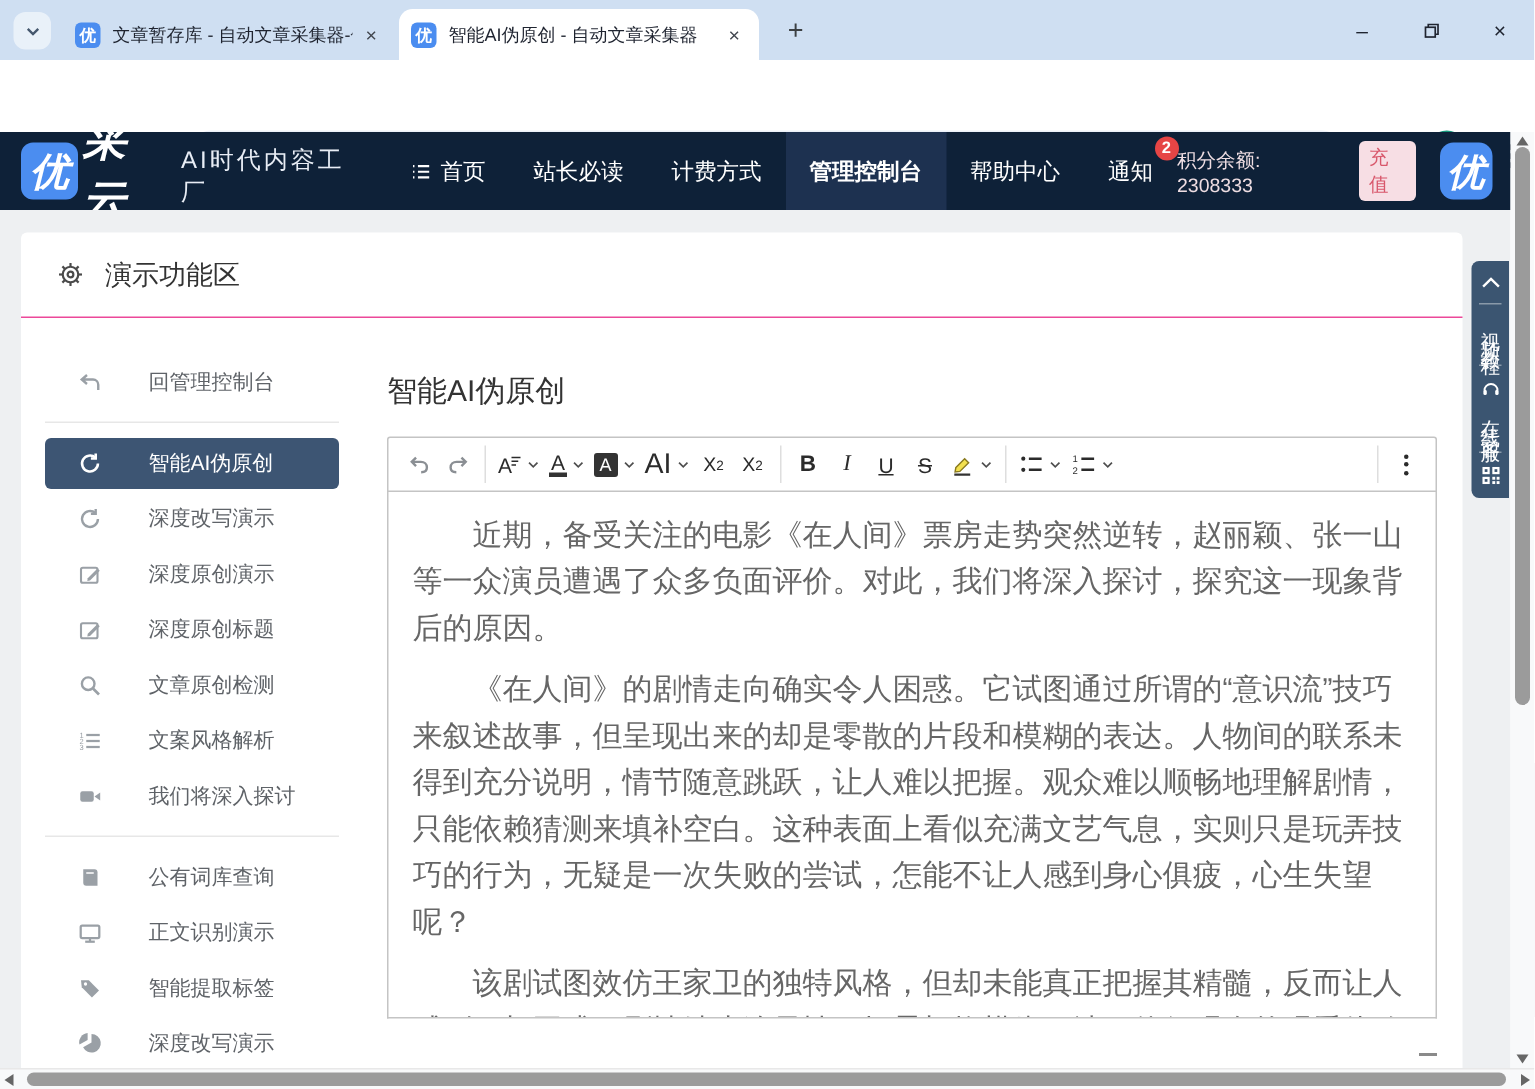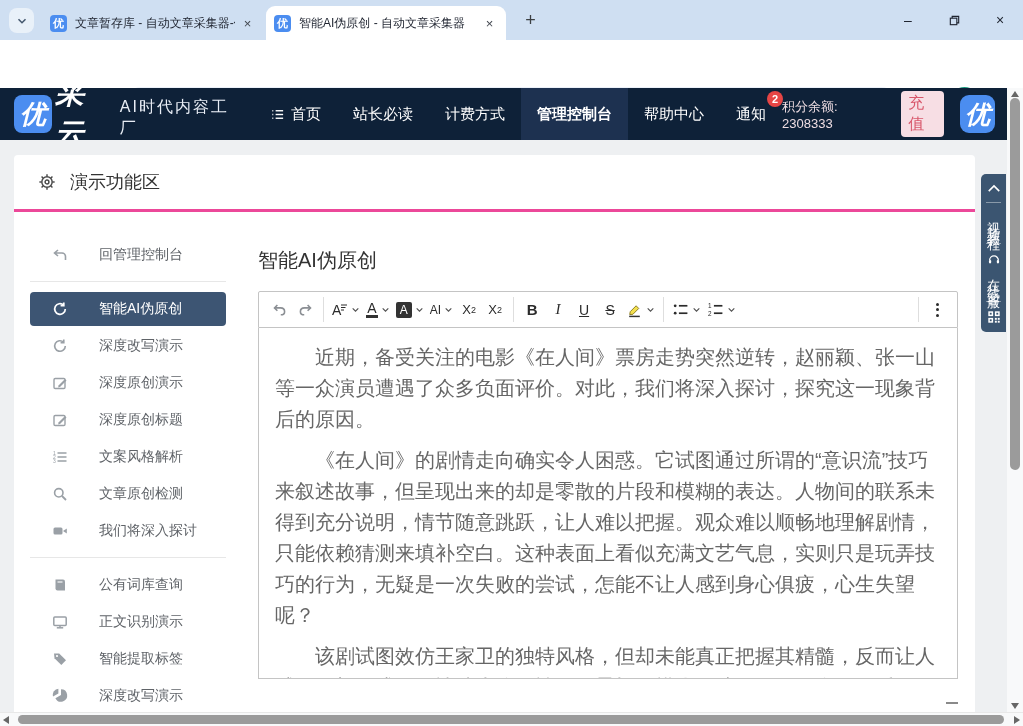--- a/index.html
+++ b/index.html
@@ -36,27 +36,27 @@
   .site-header { position:absolute; top:88px; left:0; width:1007px; height:52px; background:#0e2138; display:flex; align-items:center; color:#fff; }
   .logo-badge { width:38px; height:38px; margin-left:14px; background:#4b8df0; border-radius:8px; font-size:26px; font-weight:bold; font-style:italic; flex:none; }
   .logo-name { font-size:29px; font-weight:bold; font-style:italic; margin-left:3px; letter-spacing:1px; }
   .tagline { font-size:16px; margin-left:9px; margin-top:8px; letter-spacing:2px; color:#e8edf5; }
   .main-nav { display:flex; height:52px; margin-left:16px; }
   .nav-item { padding:0 16px; display:flex; align-items:center; gap:6px; font-size:15px; position:relative; cursor:pointer; white-space:nowrap; }
   .nav-item.active { background:#1d3150; font-weight:bold; }
   .notif-badge { position:absolute; top:3px; right:-1px; min-width:16px; height:16px; border-radius:8px; background:#e64545; color:#fff; font-size:11px; font-weight:bold; }
   .header-right { margin-left:auto; display:flex; align-items:center; margin-right:12px; }
   .credits { font-size:13px; color:#eedde2; }
-  .recharge { background:#f7dee4; color:#d8576b; font-size:16px; padding:2px 7px; border-radius:4px; margin-left:19px; cursor:pointer; }
+  .recharge { background:#f7dee4; color:#d8576b; font-size:13px; padding:2px 7px; border-radius:4px; margin-left:19px; cursor:pointer; }
   .hdr-avatar { width:38px; height:38px; background:#4b8df0; border-radius:9px; font-size:25px; font-weight:bold; font-style:italic; margin-left:16px; position:relative; cursor:pointer; }
 
   
   .page-bg { position:absolute; top:140px; left:0; width:1007px; height:572px; background:#eef0f2; }
   .card { position:absolute; left:14px; top:155px; width:961px; height:557px; background:#fff; border-radius:4px 4px 0 0; }
-  .card-header { height:57px; display:flex; align-items:center; padding-left:24px; gap:14px; border-bottom:3px solid #ec4899; color:#444; }
+  .card-header { height:57px; display:flex; align-items:center; padding-left:24px; gap:14px; border-bottom:1px solid #ec4899; color:#444; }
   .section-title { font-size:18px; color:#333; }
 
   
   .sidebar { position:absolute; left:16px; top:83px; width:196px; }
   .side-item { height:34px; display:flex; align-items:center; gap:31px; padding-left:22px; font-size:14px; color:#5f6368; border-radius:4px; margin-bottom:3px; cursor:pointer; }
   .side-item .si { color:#9aa0a6; flex:none; }
   .side-item.active { background:#3d5573; color:#fff; }
   .side-item.active .si { color:#fff; }
   .side-divider { height:1px; background:#e7e7e7; margin:9px 0 10px 0; }
 
@@ -270,42 +270,42 @@
       </div>
       <div class="side-item">
         <svg class="si" width="16" height="16" viewBox="0 0 16 16">
             <rect x="2" y="3.5" width="11" height="10" rx="1.2" fill="none" stroke="currentColor" stroke-width="1.4"></rect>
             <path d="M6.5 10.5 L13 4 L14.5 5.5 L8 12 L6.2 12.4 Z" fill="currentColor" stroke="none"></path>
           </svg>
         <span>深度原创标题</span>
       </div>
       <div class="side-item">
         <svg class="si" width="16" height="16" viewBox="0 0 16 16">
+            <circle cx="6.8" cy="6.8" r="4.2" fill="none" stroke="currentColor" stroke-width="1.6"></circle>
+            <line x1="10" y1="10" x2="14" y2="14" stroke="currentColor" stroke-width="1.8"></line>
+          </svg>
+        <span>文章原创检测</span>
+      </div>
+      <div class="side-item">
+        <svg class="si" width="16" height="16" viewBox="0 0 16 16">
             <g stroke="currentColor" stroke-width="1.5">
               <line x1="5.5" y1="4" x2="14.5" y2="4"></line>
               <line x1="5.5" y1="8" x2="14.5" y2="8"></line>
               <line x1="5.5" y1="12" x2="14.5" y2="12"></line>
             </g>
             <g fill="currentColor" font-size="5" font-family="inherit">
               <text x="1" y="5.8">1</text>
               <text x="1" y="10">2</text>
               <text x="1" y="14.2">3</text>
             </g>
           </svg>
         <span>文案风格解析</span>
       </div>
       <div class="side-item">
         <svg class="si" width="16" height="16" viewBox="0 0 16 16">
-            <circle cx="6.8" cy="6.8" r="4.2" fill="none" stroke="currentColor" stroke-width="1.6"></circle>
-            <line x1="10" y1="10" x2="14" y2="14" stroke="currentColor" stroke-width="1.8"></line>
-          </svg>
-        <span>文章原创检测</span>
-      </div>
-      <div class="side-item">
-        <svg class="si" width="16" height="16" viewBox="0 0 16 16">
             <rect x="1.5" y="4.5" width="9" height="7" rx="1.5" fill="currentColor"></rect>
             <path d="M11 8 L14.8 5.4 V10.6 Z" fill="currentColor"></path>
           </svg>
         <span>我们将深入探讨</span>
       </div>
 
       <div class="side-divider"></div>
 
       <div class="side-item">
         <svg class="si" width="16" height="16" viewBox="0 0 16 16">
@@ -375,21 +375,21 @@
               <polyline points="3,6 8,11 13,6" fill="none" stroke="currentColor" stroke-width="2"></polyline>
             </svg>
         </div>
         <div class="tb-btn">
           <span class="fontbg-a">A</span>
           <svg class="tb-caret" width="9" height="9" viewBox="0 0 16 16">
               <polyline points="3,6 8,11 13,6" fill="none" stroke="currentColor" stroke-width="2"></polyline>
             </svg>
         </div>
         <div class="tb-btn">
-          <span style="font-size:12px;">AI</span>
+          <span style="font-size:19px;">AI</span>
           <svg class="tb-caret" width="9" height="9" viewBox="0 0 16 16">
               <polyline points="3,6 8,11 13,6" fill="none" stroke="currentColor" stroke-width="2"></polyline>
             </svg>
         </div>
         <div class="tb-btn subsup">
             <span>X</span>
             <sub>2</sub>
           </div>
         <div class="tb-btn subsup">
             <span>X</span>

